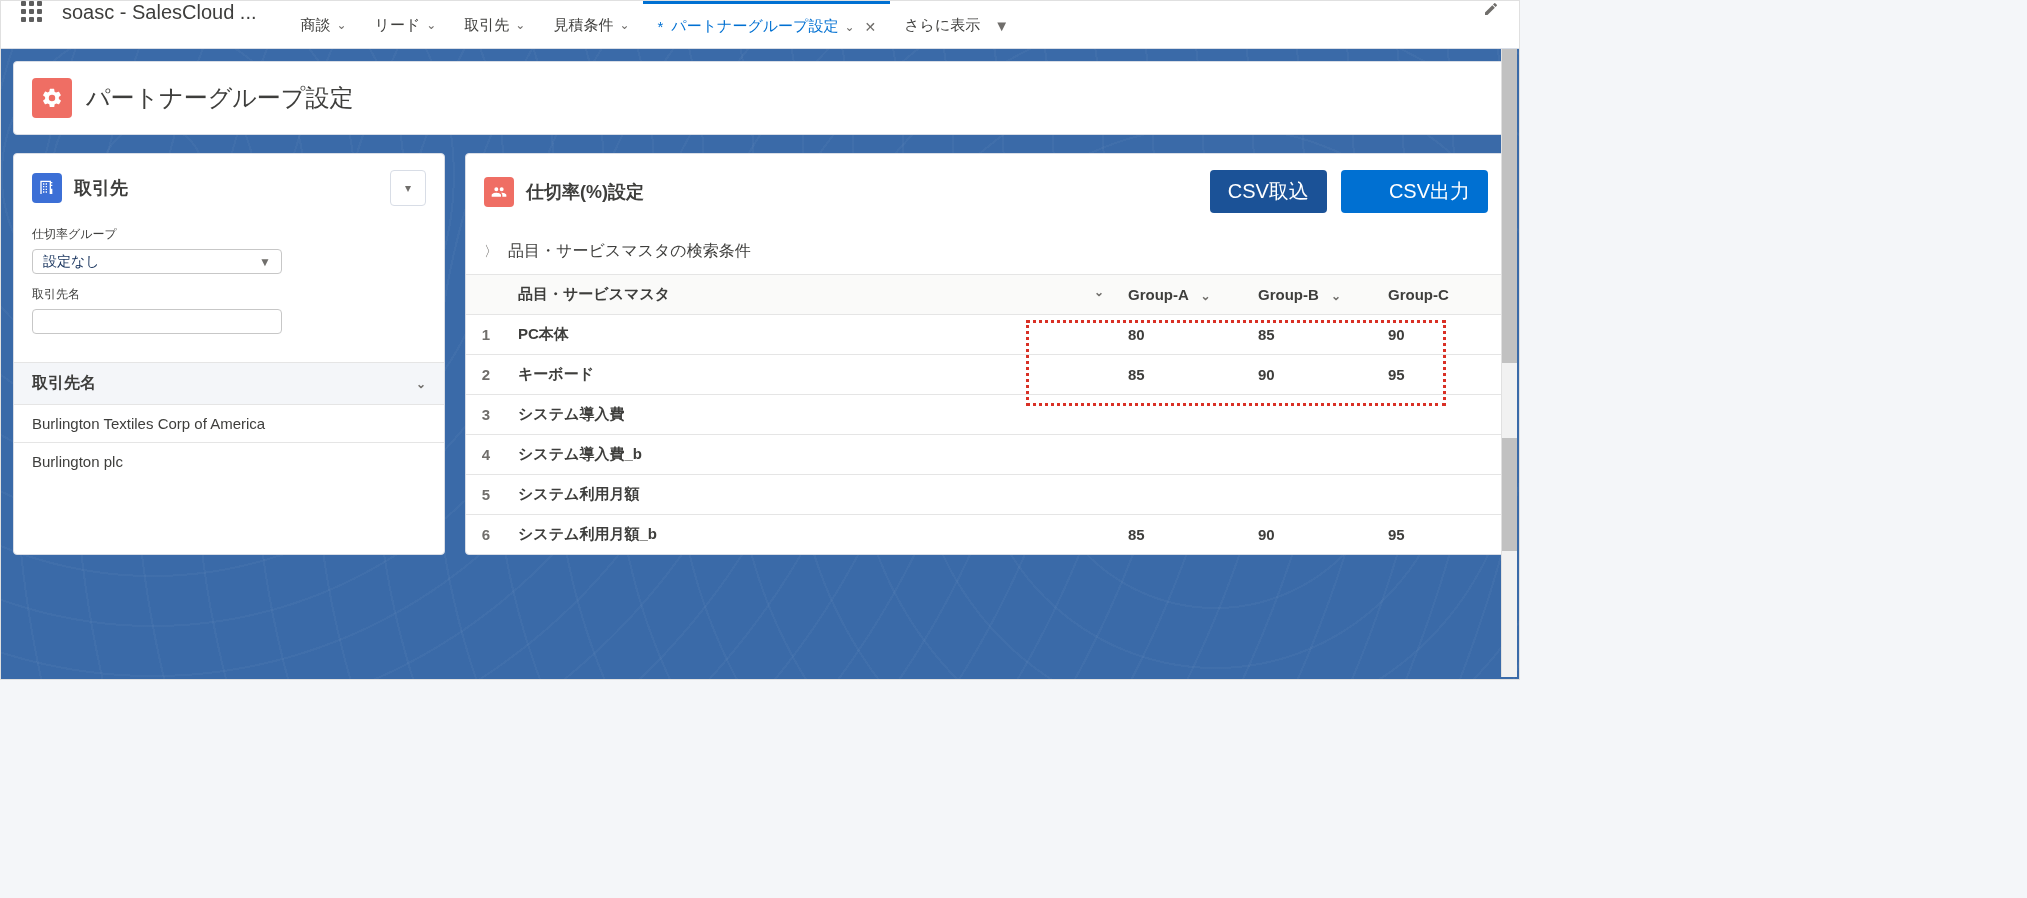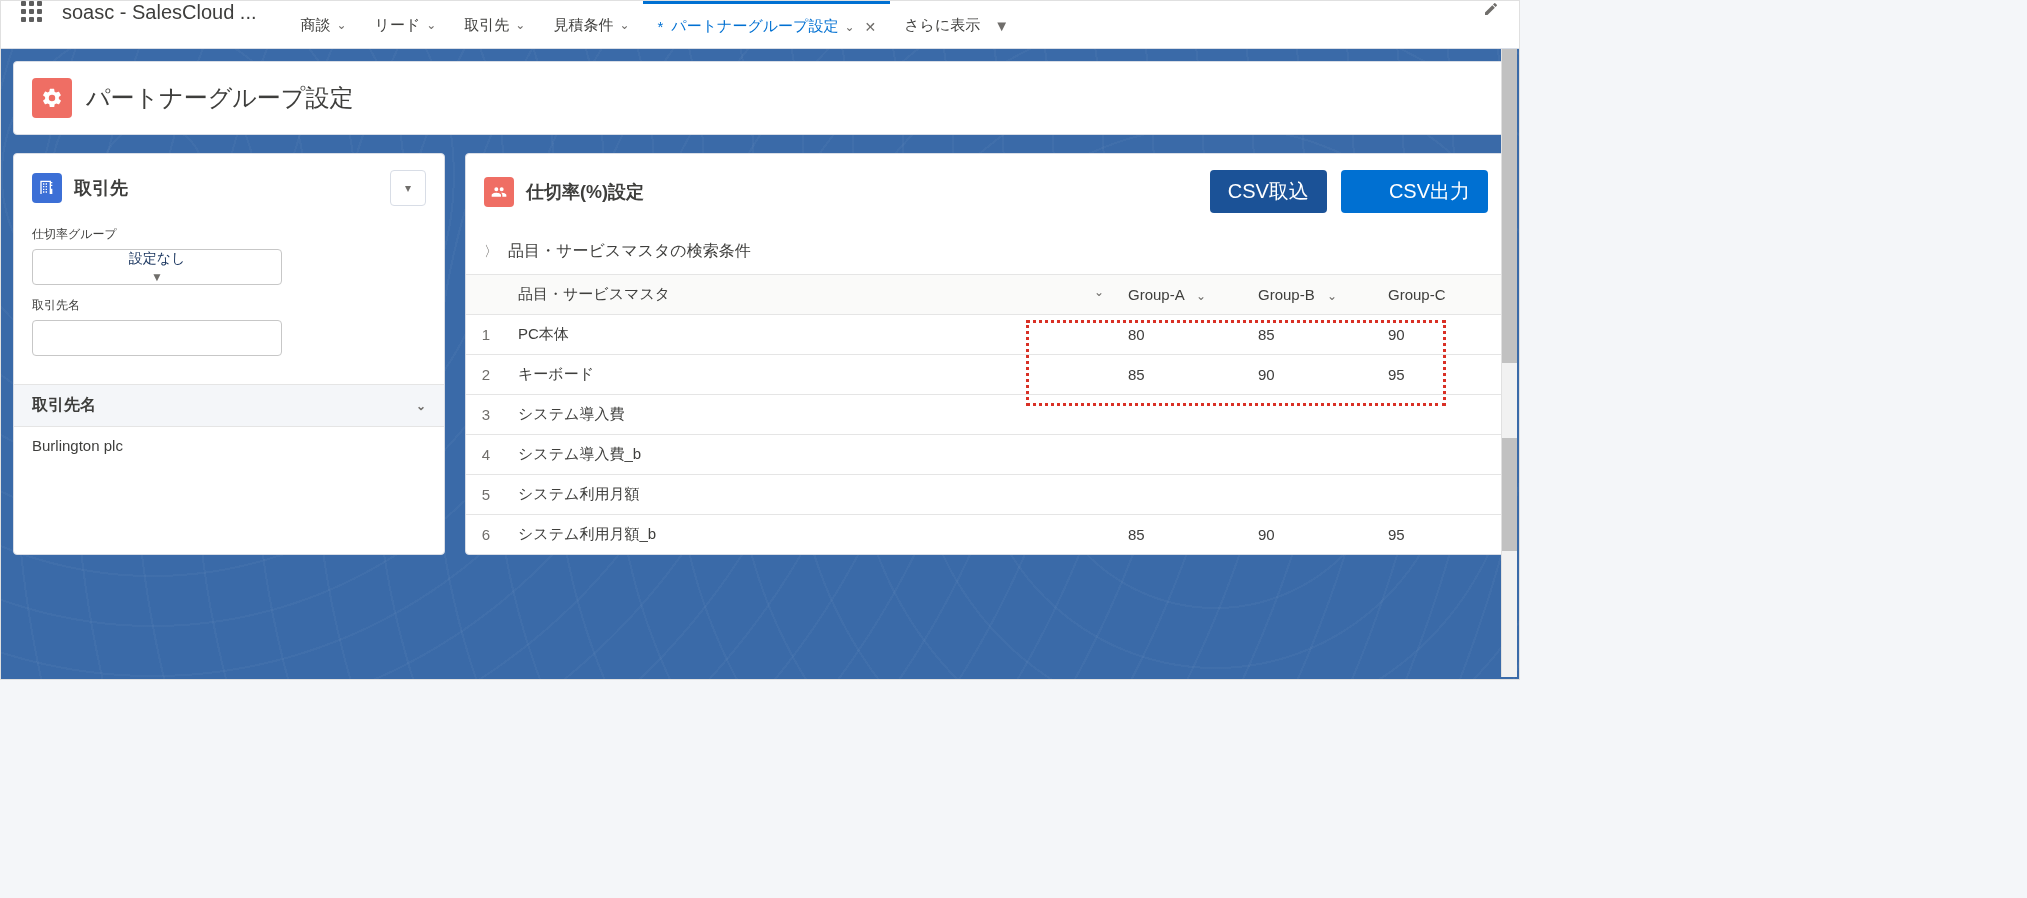--- a/index.html
+++ b/index.html
@@ -134,30 +134,29 @@
   border: none;
   color: #fff;
 }
 .btn-dark { background: #1b5297; }
 .btn-blue { background: #0070d2; padding-left: 48px; }
 .right-head-btns { margin-left: auto; display: flex; gap: 14px; }
 .form-area { padding: 4px 18px 16px 18px; }
 .form-label { font-size: 12px; color: #3e3e3c; margin-bottom: 6px; display: block; }
 .select-box, .text-input {
   width: 250px;
-  height: 36px;
+  height: 25px;
   border: 1px solid #c7c7c7;
   border-radius: 4px;
   padding: 0 10px;
   font-size: 14px;
   background: #fff;
   display: flex;
   align-items: center;
   justify-content: space-between;
-  flex-direction: column;
 }
 .select-box { cursor: pointer; margin-bottom: 12px; }
 .text-input { margin-bottom: 12px; }
 .list-header {
   background: #f4f6f9;
   padding: 10px 18px;
   display: flex;
   align-items: center;
   justify-content: space-between;
   font-size: 16px;
@@ -182,21 +181,21 @@
   cursor: pointer;
 }
 .search-row .chev-right { font-size: 14px; color: #706e6b; }
 .table { width: 100%; border-collapse: collapse; }
 .table th, .table td {
   text-align: left;
   padding: 10px 12px;
   border-top: 1px solid #e5e5e5;
   font-size: 15px;
   color: #3e3e3c;
-  font-weight: 400;
+  font-weight: 700;
 }
 .table th {
   background: #fafaf9;
   position: relative;
 }
 .table th .chev { margin-left: 8px; }
 .table th.idx, .table td.idx { width: 40px; text-align: center; color: #706e6b; }
 .table th.gcol, .table td.gcol { width: 130px; }
 .highlight-box {
   position: absolute;
@@ -308,20 +307,21 @@
             <span>設定なし</span>
             <span class="chev">▼</span>
           </div>
           <label class="form-label">取引先名</label>
           <input class="text-input" type="text" style="">
         </div>
         <div class="list-header">
           <span>取引先名</span>
           <span class="chev">⌄</span>
         </div>
+        <div class="list-row">Burlington Textiles Corp of America</div>
         <div class="list-row">Burlington plc</div>
       </div>
 
       <div class="panel right-panel" style="position:relative;">
         <div class="panel-head">
           <div class="icon-sm orange">
             <svg viewBox="0 0 24 24">
                 <path d="M16 11a3 3 0 1 0-3-3 3 3 0 0 0 3 3zm-8 0a3 3 0 1 0-3-3 3 3 0 0 0 3 3zm0 2c-2.3 0-7 1.2-7 3.5V19h14v-2.5C15 14.2 10.3 13 8 13zm8 0c-.3 0-.6 0-1 .1a4.2 4.2 0 0 1 2 3.4V19h6v-2.5c0-2.3-4.7-3.5-7-3.5z"></path>
               </svg>
           </div>

